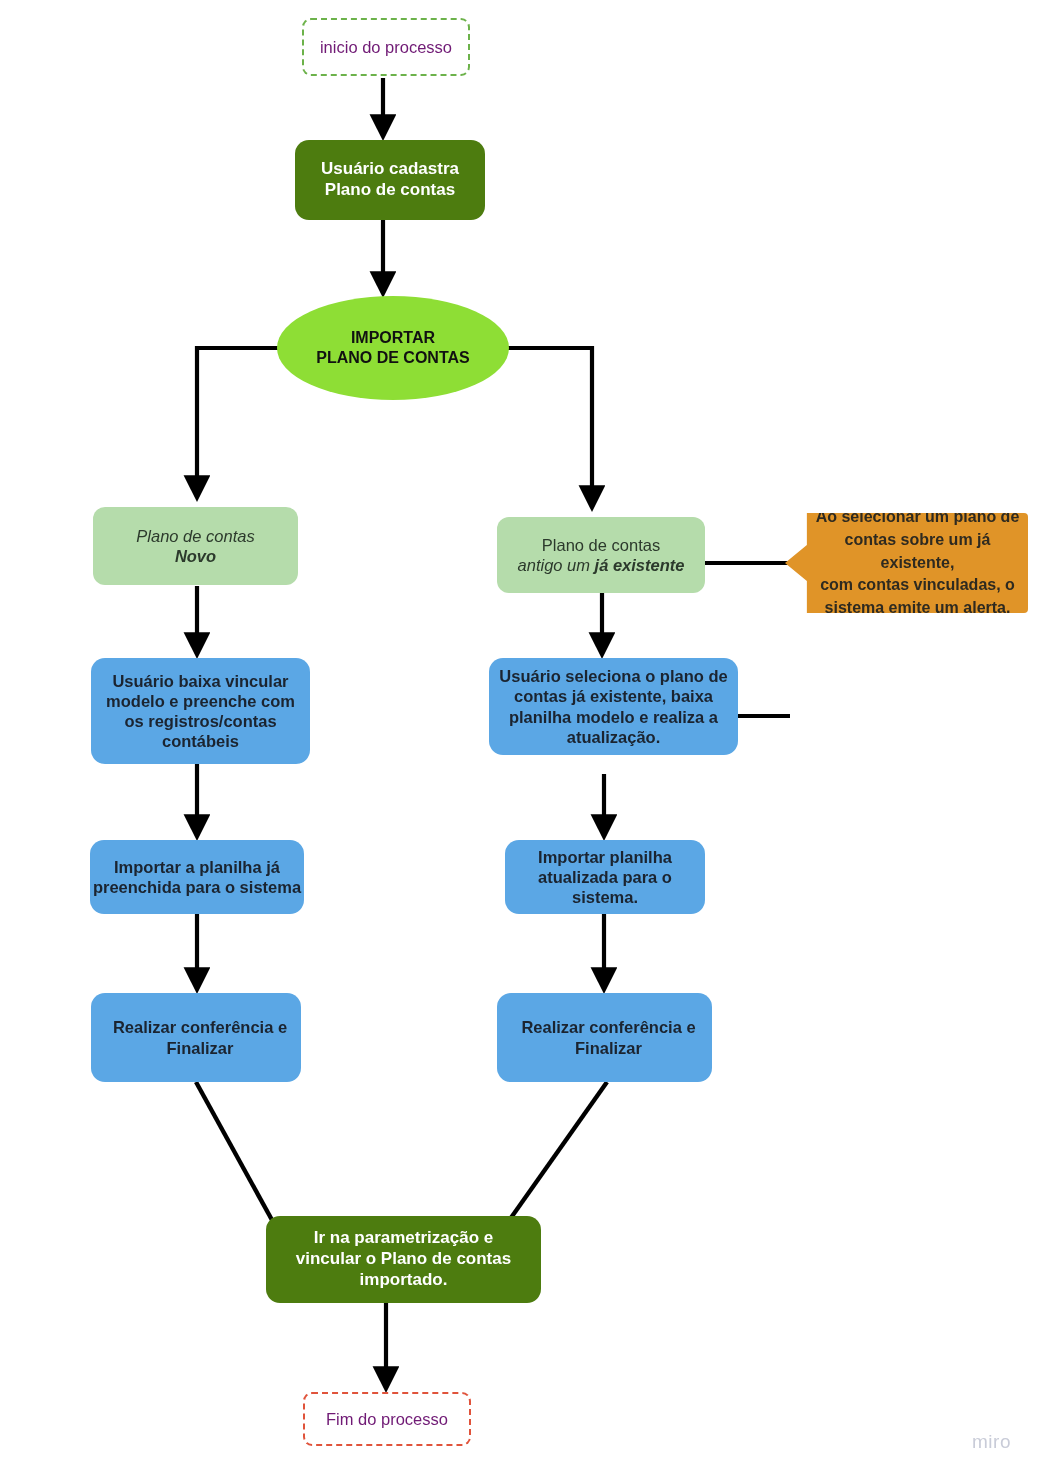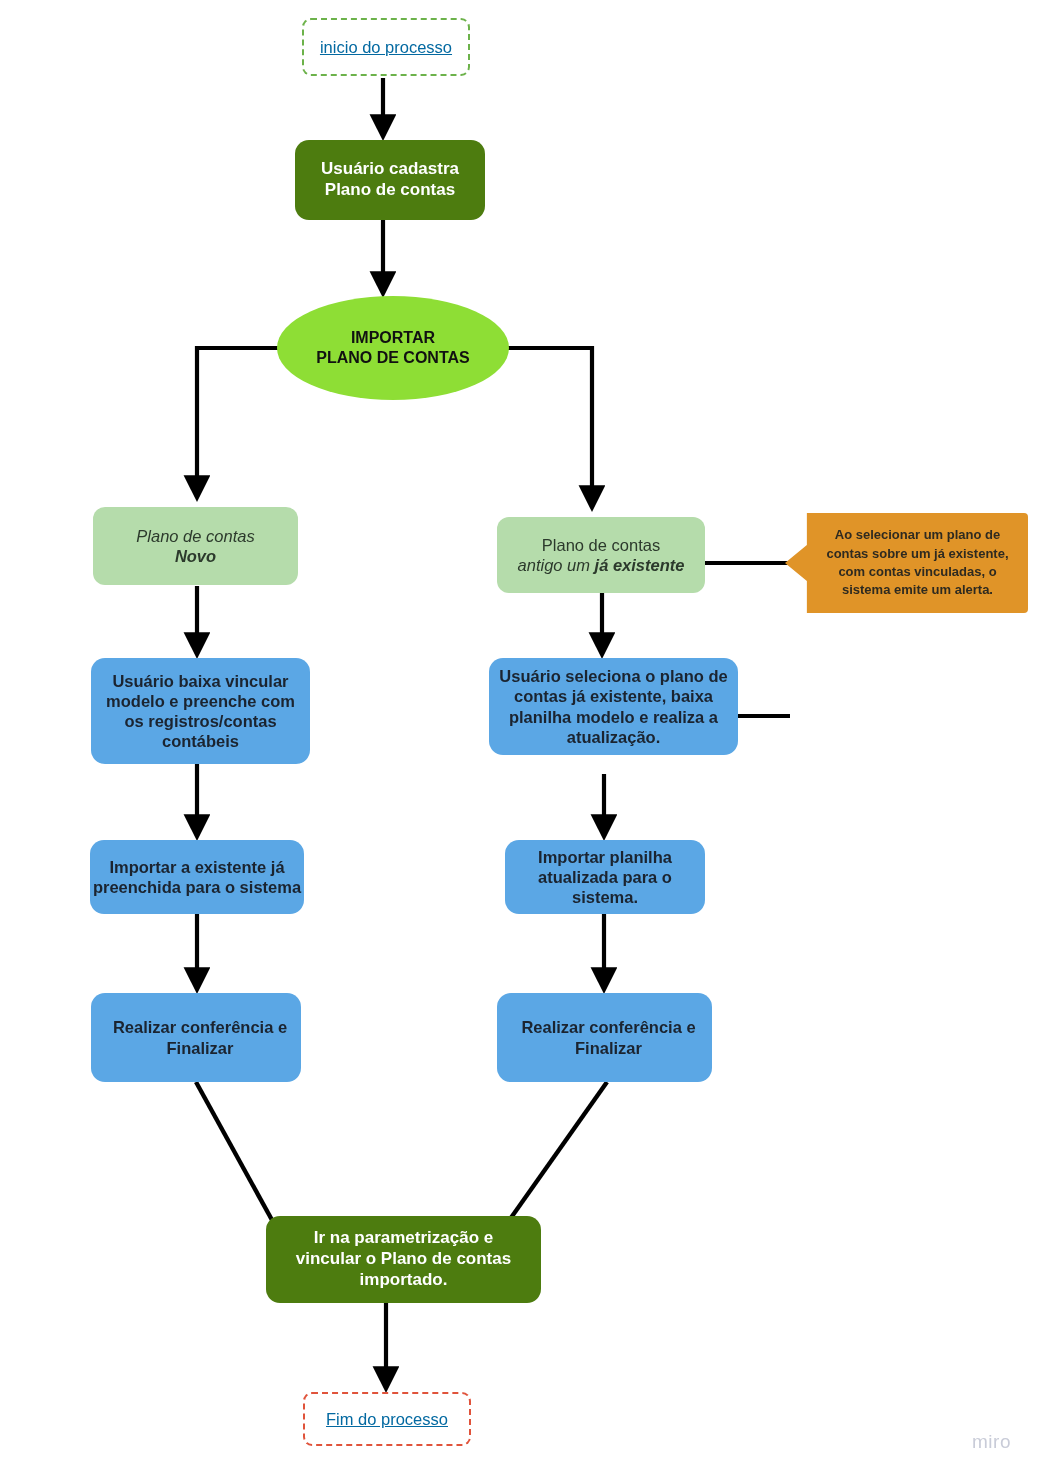--- a/index.html
+++ b/index.html
@@ -38,24 +38,23 @@
   .node .txt {
     display: block;
     white-space: pre-line;
   }
 
   
   .terminator {
     background: #ffffff;
     border-radius: 9px;
     border: 2px dashed #6cb24a;
-    color: #0369a1;
+    color: #701a75;
     font-size: 16.5px;
     font-weight: 400;
-    text-decoration: underline;
   }
   .terminator.end {
     border-color: #e0533b;
   }
 
   
   .proc-indigo {
     background: #4d7c0f;
     color: #ffffff;
     border-radius: 14px;
@@ -91,21 +90,21 @@
     border-radius: 50%;
     color: #111111;
     font-size: 16px;
     font-weight: 600;
   }
 
   
   .callout {
     background: #e09428;
     color: #2e2a20;
-    font-size: 13px;
+    font-size: 16px;
     font-weight: bold;
     line-height: 1.42;
     border-radius: 4px;
     clip-path: polygon(9% 0%, 100% 0%, 100% 100%, 9% 100%, 9% 68%, 0% 50%, 9% 32%);
     padding-left: 22px;
   }
 
   .watermark {
     position: absolute;
     color: #c9ccd8;
@@ -225,21 +224,21 @@
 
   <div class="node proc-blue" style="left:489px; top:658px; width:249px; height:97px;">
     <span class="txt">Usuário seleciona o plano de
 contas já existente, baixa
 planilha modelo e realiza a
 atualização.</span>
   </div>
 
 
   <div class="node proc-blue" style="left:90px; top:840px; width:214px; height:74px;">
-    <span class="txt">Importar a existente já
+    <span class="txt">Importar a planilha já
 preenchida para o sistema</span>
   </div>
 
   <div class="node proc-blue" style="left:505px; top:840px; width:200px; height:74px;">
     <span class="txt">Importar planilha
 atualizada  para o
 sistema.</span>
   </div>
 
   <div class="node proc-blue light" style="left:91px; top:993px; width:210px; height:89px;">

